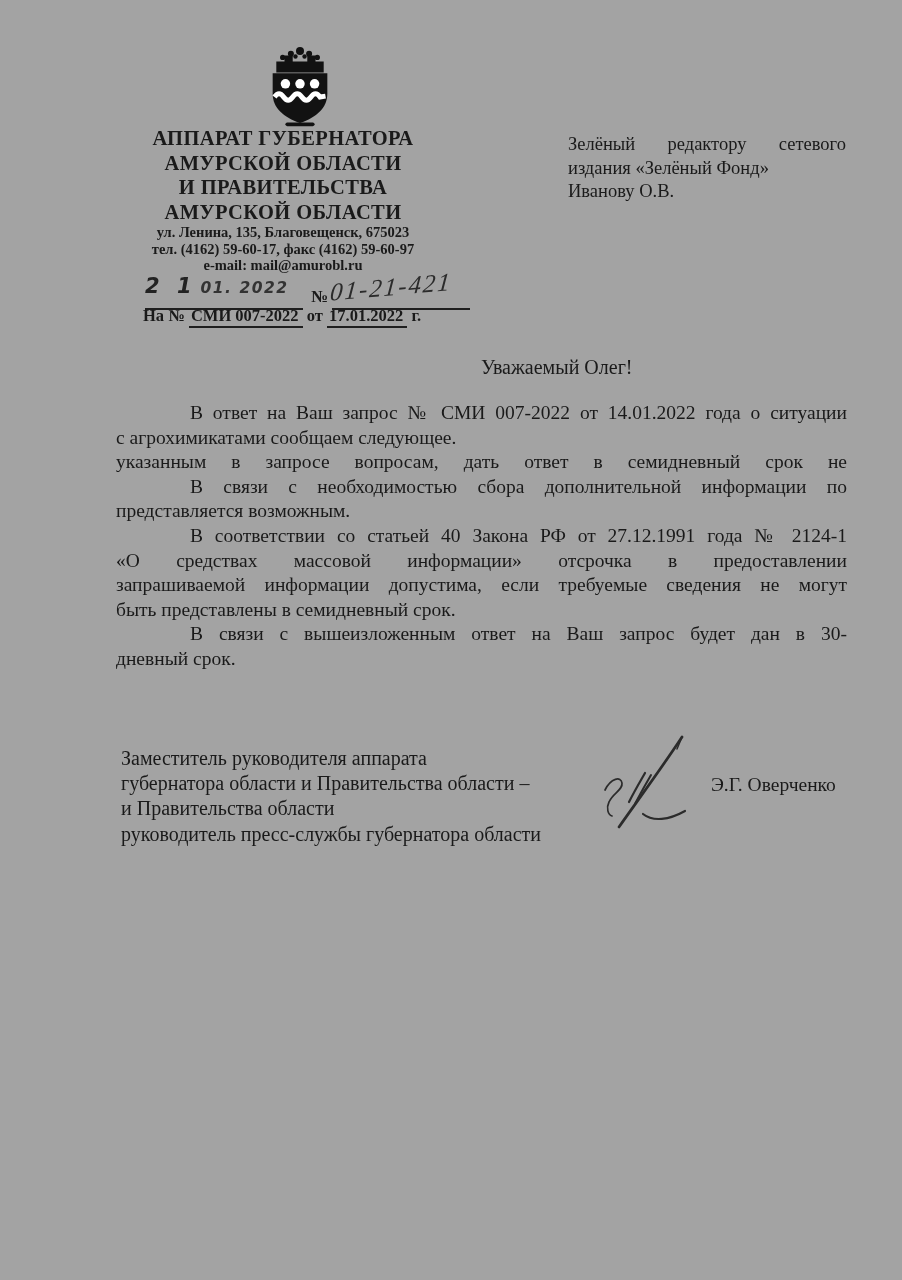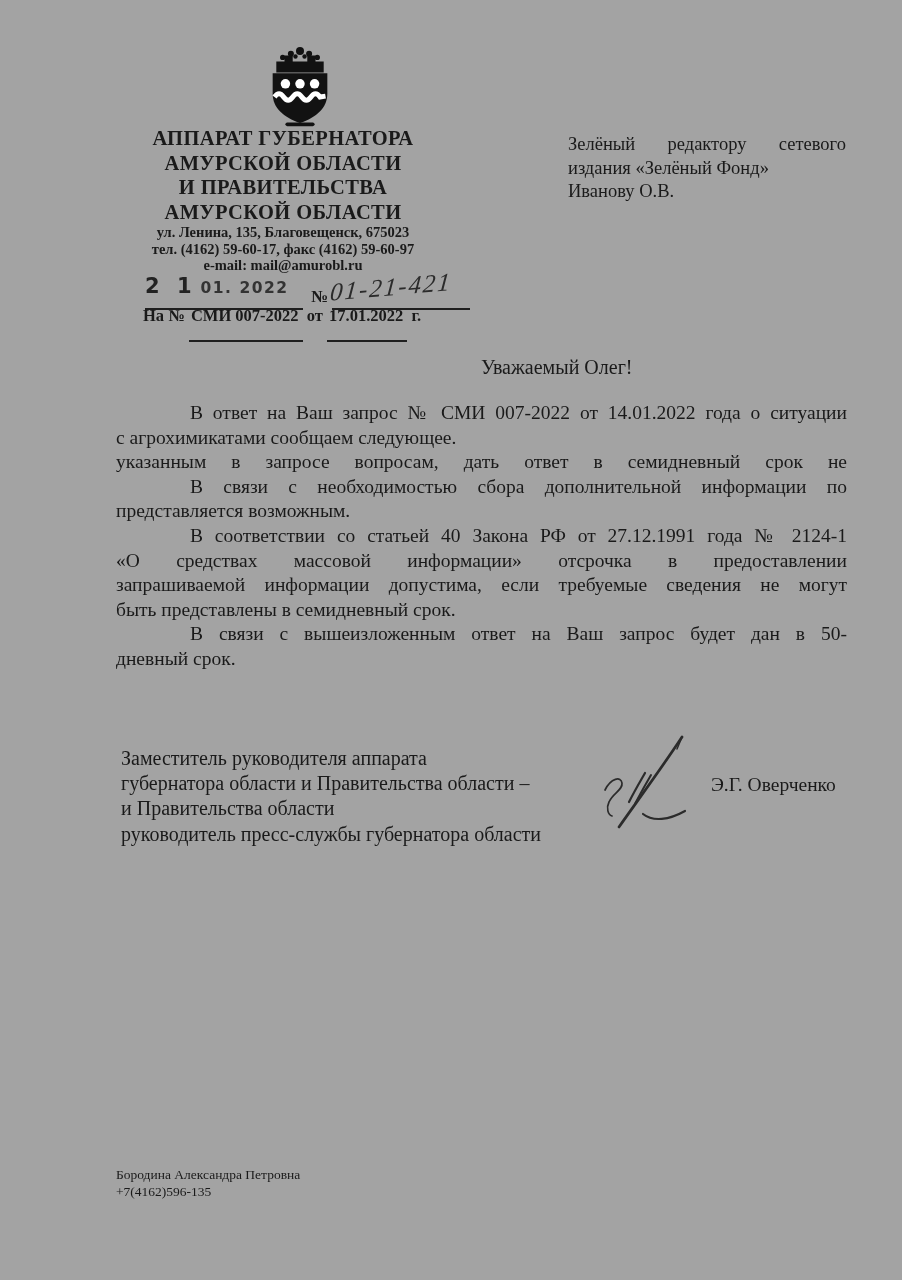--- a/index.html
+++ b/index.html
@@ -9,32 +9,32 @@
     margin:0 auto;overflow:hidden;
   }
   
   .emblem{position:absolute;left:253px;top:46px;width:94px;height:82px;}
   .org-block{position:absolute;left:100px;top:126px;width:366px;text-align:center;}
   .org-line{font-weight:700;font-size:20.5px;line-height:24.5px;letter-spacing:.4px;white-space:nowrap;}
   .addr-block{position:absolute;left:100px;top:224px;width:366px;text-align:center;}
   .addr-line{font-weight:700;font-size:14.5px;line-height:16.5px;white-space:nowrap;}
   
   .date-row{position:absolute;left:145px;top:274px;display:flex;align-items:flex-end;}
-  .date-box{width:158px;border-bottom:2px solid #1f1f1f;padding-bottom:10px;white-space:nowrap;}
+  .date-box{width:158px;border-bottom:2px solid #1f1f1f;padding-bottom:10px;white-space:nowrap;font-style:italic;}
   .stamp-day{font-family:"DejaVu Sans",sans-serif;font-weight:700;font-size:21px;letter-spacing:5px;color:#222;}
   .stamp-rest{font-family:"DejaVu Sans",sans-serif;font-weight:700;font-size:15.5px;letter-spacing:1.5px;color:#333;}
   .num-sign{font-size:17px;font-weight:600;margin:0 4px 3px 8px;}
   .number-box{position:relative;width:138px;border-bottom:2px solid #1f1f1f;height:26px;}
   .handwritten{
     position:absolute;left:-2px;top:-10px;width:150px;
     font-style:italic;font-size:25px;color:#2b2b2b;letter-spacing:2px;
     transform:rotate(-5deg) skewX(-10deg);white-space:nowrap;
   }
   .ref-row{position:absolute;left:143px;top:306px;font-size:16.5px;font-weight:600;white-space:nowrap;}
-  .u{border-bottom:2px solid #1f1f1f;padding:0 4px 15px 2px;}
+  .u{border-bottom:2px solid #1f1f1f;padding:0 4px 1px 2px;}
   .ref-num{font-weight:700;}
   
   .addressee{position:absolute;left:568px;top:133px;width:278px;font-size:18.5px;line-height:23.5px;}
   .addressee .a-line{text-align:left;}
   .addressee .a-line:first-child{text-align:justify;text-align-last:justify;}
   
   .salutation{position:absolute;left:433px;top:356px;font-size:20px;white-space:nowrap;margin-left:48px;}
   .body-text{position:absolute;left:116px;top:401px;width:731px;font-size:19.5px;line-height:24.6px;}
   .para{margin:0;}
   .jline{text-align:justify;text-align-last:justify;}
@@ -125,21 +125,21 @@
         <div class="jline first">В связи с необходимостью сбора дополнительной информации по</div>
         <div class="jline last">представляется возможным.</div>
       </div>
       <div class="para">
         <div class="jline first">В соответствии со статьей 40 Закона РФ от 27.12.1991 года № 2124-1</div>
         <div class="jline">«О средствах массовой информации» отсрочка в предоставлении</div>
         <div class="jline">запрашиваемой информации допустима, если требуемые сведения не могут</div>
         <div class="jline last">быть представлены в семидневный срок.</div>
       </div>
       <div class="para">
-        <div class="jline first">В связи с вышеизложенным ответ на Ваш запрос будет дан в 50-</div>
+        <div class="jline first">В связи с вышеизложенным ответ на Ваш запрос будет дан в 30-</div>
         <div class="jline last">дневный срок.</div>
       </div>
     </div>
 
   <div class="sig-title">
       <div class="sig-line">Заместитель руководителя аппарата</div>
       <div class="sig-line">губернатора области и Правительства области –</div>
       <div class="sig-line">и Правительства области</div>
       <div class="sig-line">руководитель пресс-службы губернатора области</div>
     </div>
@@ -152,18 +152,14 @@
         <path d="M42,74 C48,62 54,52 58,45" stroke-width="2"></path>
         <path d="M26,97 C45,70 70,36 89,7" stroke-width="2.7"></path>
         <path d="M89,7 L84,19" stroke-width="1.5"></path>
         <path d="M50,84 C60,92 76,90 92,81" stroke-width="2.2"></path>
       </g>
     </svg>
   </div>
 
   <div class="sig-name">Э.Г. Оверченко</div>
 
-  <div class="footer">
-    <div>Бородина Александра Петровна</div>
-    <div>+7(4162)596-135</div>
-  </div>
 
 </div>
 
 </body></html>

